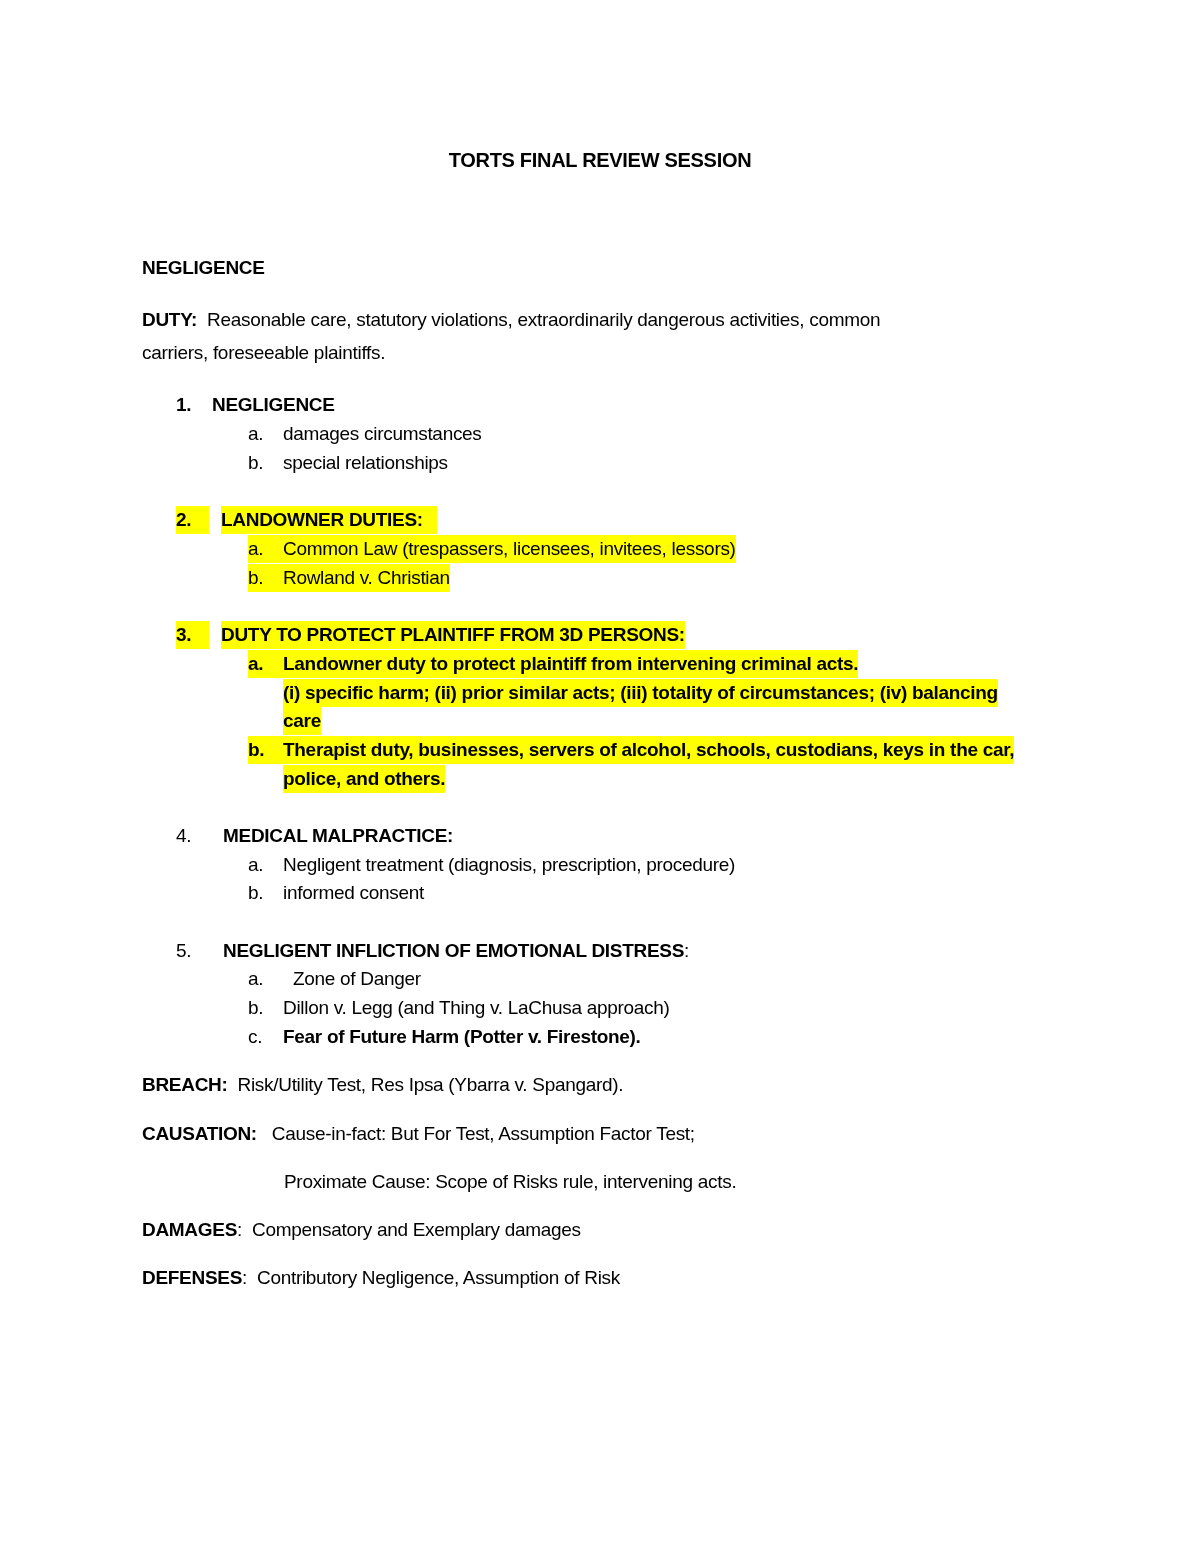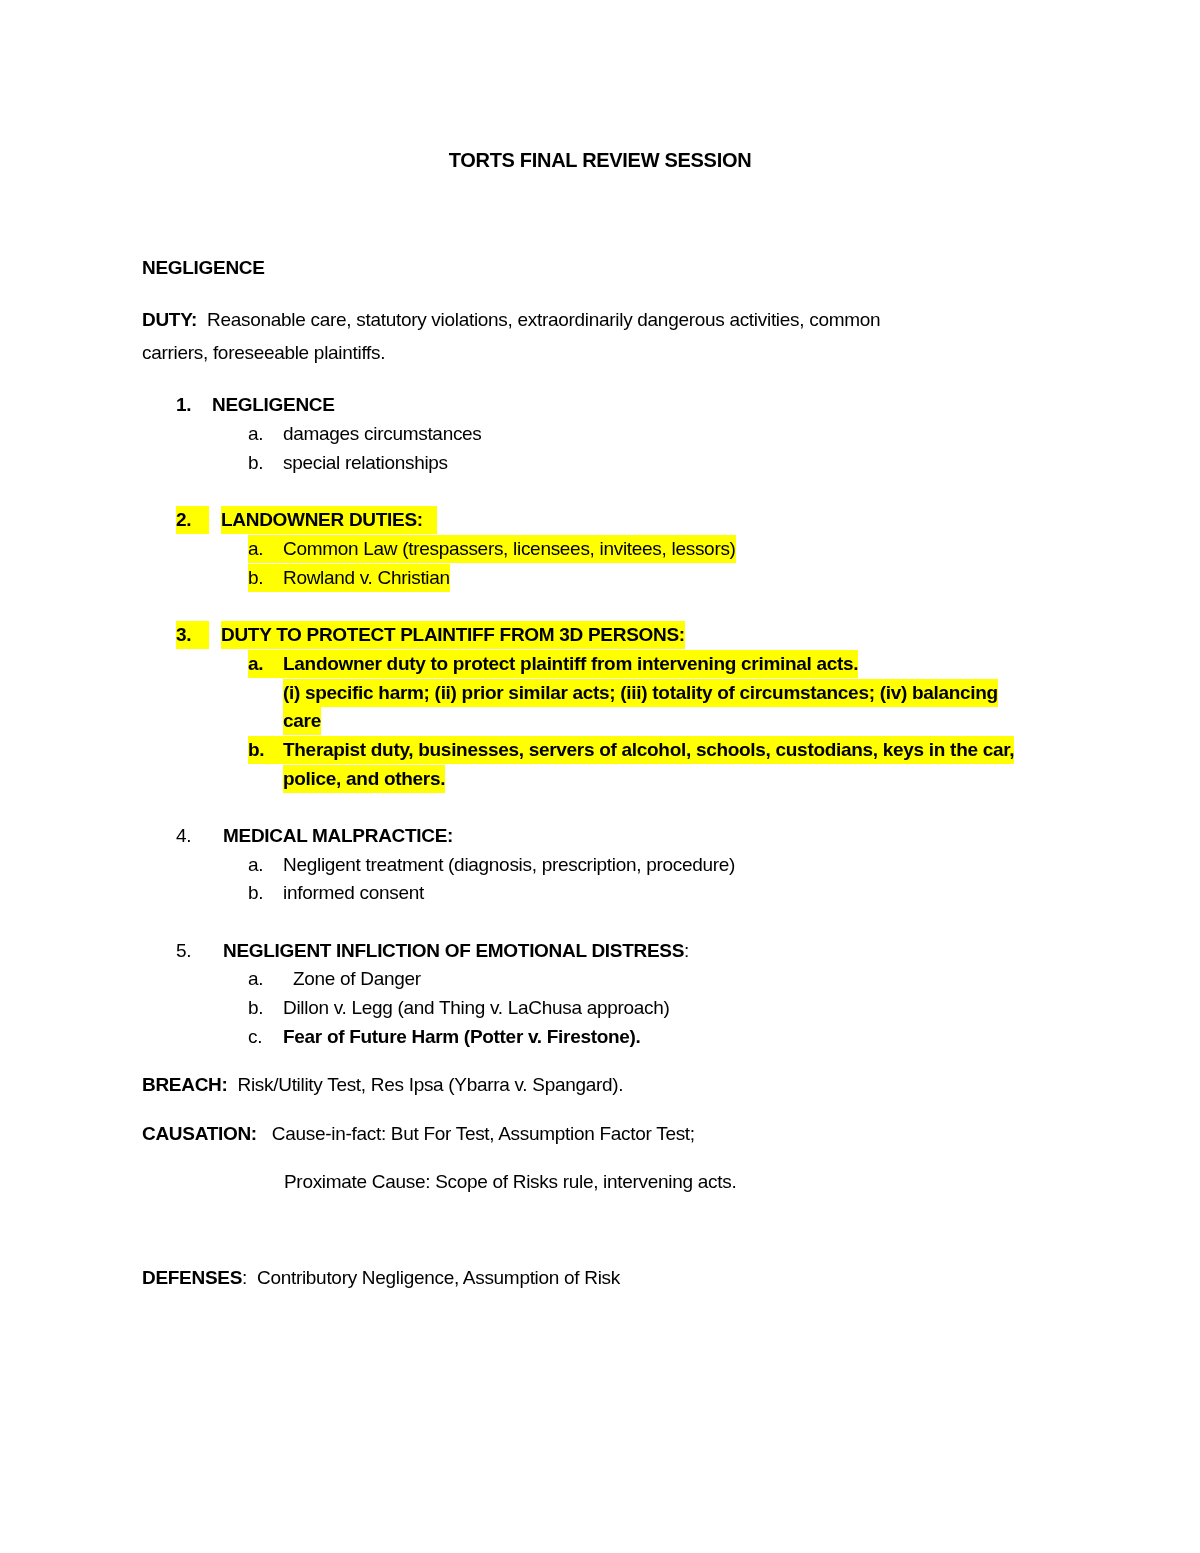--- a/index.html
+++ b/index.html
@@ -67,18 +67,21 @@
 
   <div class="abs" style="left:142px; top:1071px;">
     <span class="b">BREACH:</span>&nbsp; <span>Risk/Utility Test, Res Ipsa (Ybarra v. Spangard).</span>
   </div>
 
   <div class="abs" style="left:142px; top:1120px;">
     <span class="b">CAUSATION:</span>&nbsp;&nbsp; <span>Cause-in-fact: But For Test, Assumption Factor Test;</span>
   </div>
   <div class="abs" style="left:284px; top:1168px;">Proximate Cause: Scope of Risks rule, intervening acts.</div>
 
+  <div class="abs" style="left:142px; top:1216px;">
+    <span class="b">DAMAGES</span><span>:</span>&nbsp; <span>Compensatory and Exemplary damages</span>
+  </div>
 
   <div class="abs" style="left:142px; top:1264px;">
     <span class="b">DEFENSES</span><span>:</span>&nbsp; <span>Contributory Negligence, Assumption of Risk</span>
   </div>
 
 </div>
 
 </body></html>

